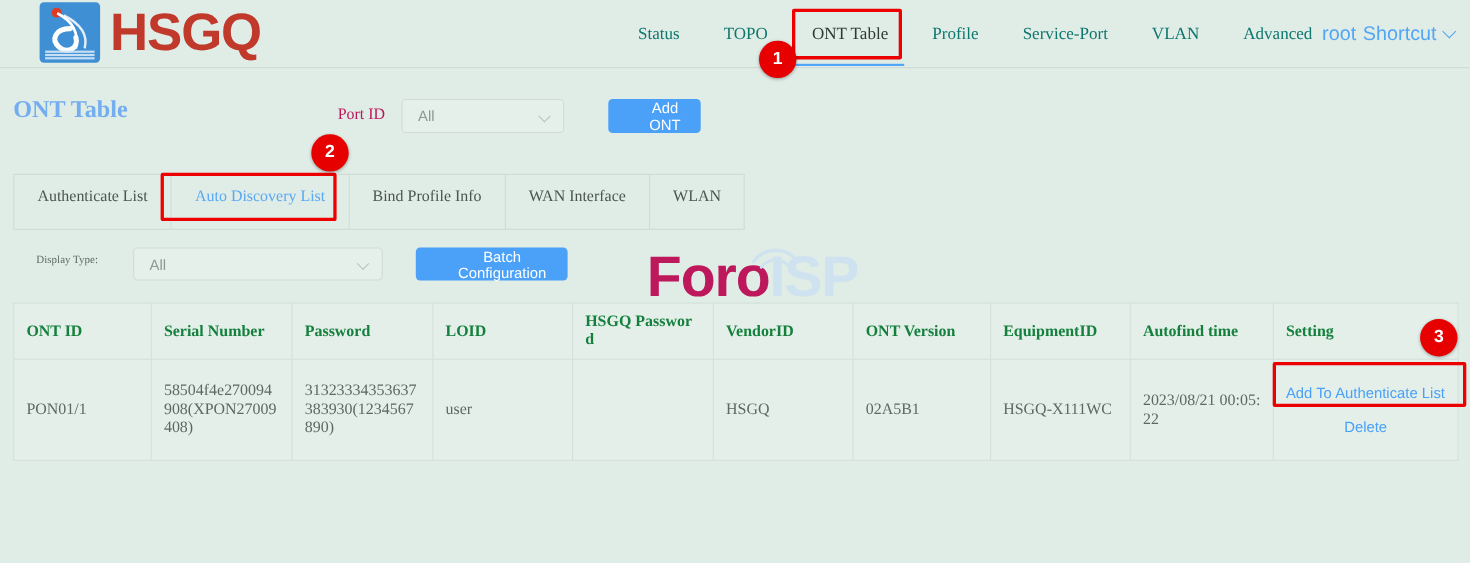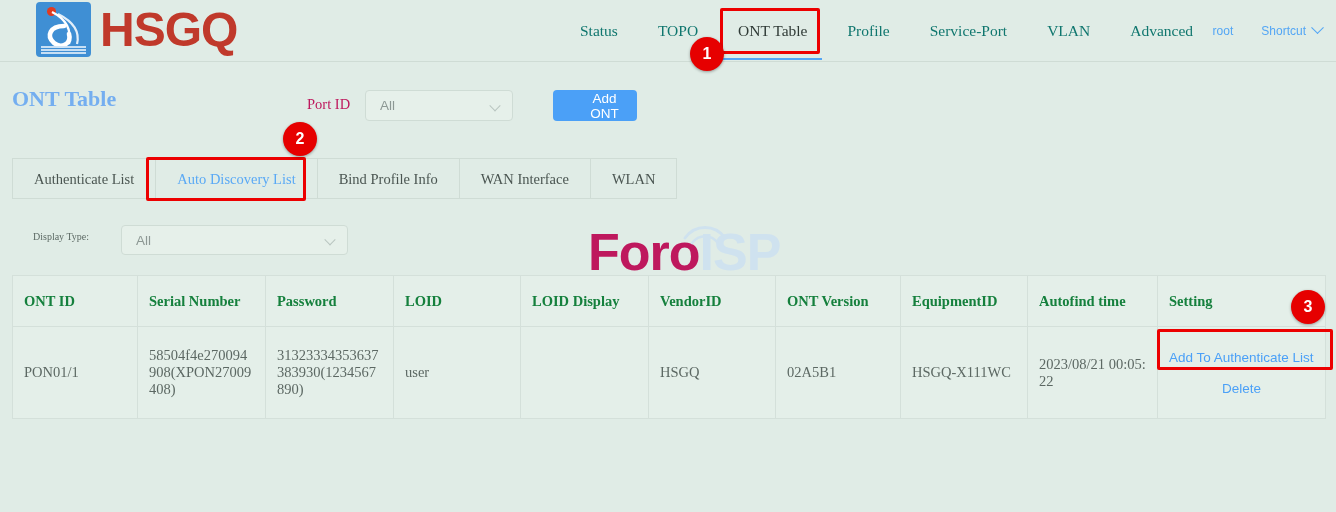--- a/index.html
+++ b/index.html
@@ -72,23 +72,23 @@
     cursor: pointer;
   }
   .nav-item.active { color: #2f3a36; }
 
   #nav-right {
     position: absolute; right: 14px; top: 0;
     height: 61px; display: flex; align-items: center;
   }
   #nav-right .link {
     font-family: "Liberation Sans", sans-serif;
-    font-size: 12px;
+    font-size: 18px;
     color: #53a6f5;
-    margin-left: 28px;
+    margin-left: 6px;
     cursor: pointer;
   }
   .chev {
     display: inline-block;
     width: 9px; height: 9px;
     border-right: 1.6px solid #53a6f5;
     border-bottom: 1.6px solid #53a6f5;
     transform: rotate(45deg) translate(-2px,-2px);
     margin-left: 7px;
   }
@@ -143,21 +143,21 @@
   #add-ont-btn { left: 553px; top: 90px; width: 84px; height: 31px; }
 
   
   #tabs {
     position: absolute; left: 12px; top: 158px;
     height: 41px;
     display: flex;
     border-bottom: 1px solid #cfdcd5;
   }
   .tab {
-    height: 41px; line-height: 40px;
+    height: 51px; line-height: 40px;
     padding: 0 21px;
     font-size: 14.5px;
     color: #4a5551;
     border: 1px solid #cfdcd5;
     border-left: none;
     background: #e0ece6;
     white-space: nowrap;
     cursor: pointer;
   }
   .tab:first-child { border-left: 1px solid #cfdcd5; }
@@ -303,20 +303,21 @@
     <div class="tab">WLAN</div>
   </div>
 
   <div id="displaytype-label">Display Type:</div>
 
   <div class="select-box" id="displaytype-select">
     <span>All</span>
     <span class="select-chev"></span>
   </div>
 
+  <button class="btn-primary" id="batch-btn">Batch Configuration</button>
 
   <div id="watermark">
     <span class="w-foro">Foro</span><span class="w-isp">ISP</span>
   </div>
   <svg id="wm-arcs" width="52" height="30" viewBox="0 0 52 30">
     <path d="M6 22 C 16 8, 36 8, 46 22" stroke="#cfe2ef" stroke-width="3" fill="none" stroke-linecap="round"></path>
     <path d="M13 27 C 20 18, 32 18, 39 27" stroke="#cfe2ef" stroke-width="2.6" fill="none" stroke-linecap="round"></path>
   </svg>
 
   <table id="ont-table">
@@ -331,21 +332,21 @@
         <col style="width:127px">
         <col style="width:130px">
       <col style="width:168px">
     </colgroup>
     <thead>
       <tr>
         <th>ONT ID</th>
         <th>Serial Number</th>
         <th>Password</th>
         <th>LOID</th>
-        <th>LOID Display</th>
+        <th>HSGQ Password</th>
         <th>VendorID</th>
         <th>ONT Version</th>
         <th>EquipmentID</th>
         <th>Autofind time</th>
         <th>Setting</th>
       </tr>
     </thead>
     <tbody>
       <tr>
         <td class="plain">PON01/1</td>

